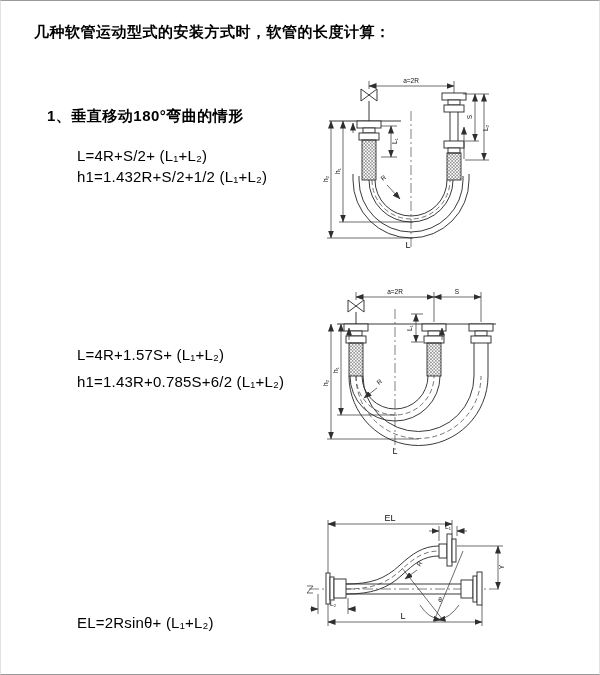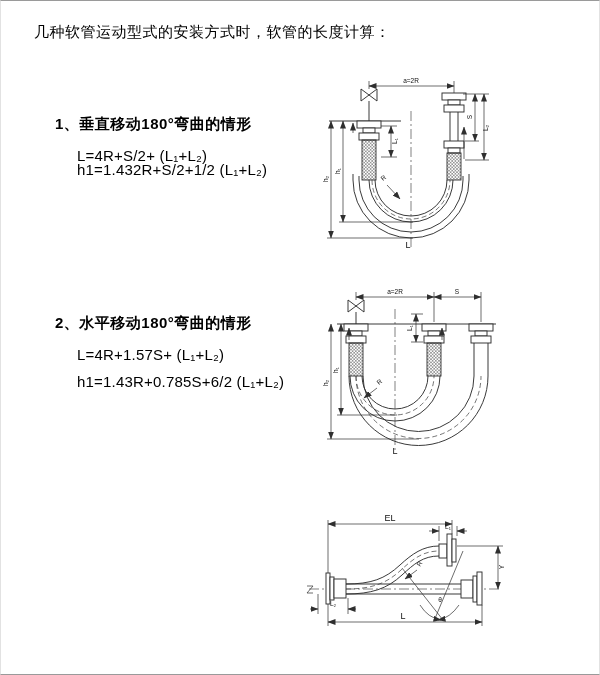--- a/index.html
+++ b/index.html
@@ -1,46 +1,46 @@
 <!DOCTYPE html>
 <html><head>
 <meta charset="utf-8">
 <style>
   html,body{margin:0;padding:0;background:#fff;}
   body{width:600px;height:675px;position:relative;font-family:"Liberation Sans",sans-serif;color:#000;}
   .page{position:absolute;inset:0;background:#fff;border-top:1px solid #9a9a9a;border-bottom:1px solid #9a9a9a;
         border-left:1px solid #e2e2e2;border-right:1px solid #e2e2e2;box-sizing:border-box;overflow:hidden;}
-  .title{position:absolute;left:33px;top:22px;font-size:15px;font-weight:400;letter-spacing:.5px;margin:0;}
-  .sec-h{position:absolute;left:46px;font-size:15px;font-weight:700;letter-spacing:.5px;margin:8px;white-space:nowrap;}
+  .title{position:absolute;left:33px;top:22px;font-size:15px;font-weight:700;letter-spacing:.5px;margin:0;}
+  .sec-h{position:absolute;left:46px;font-size:15px;font-weight:700;letter-spacing:.5px;margin:0;white-space:nowrap;}
   .f{position:absolute;left:64px;font-size:15px;font-weight:400;letter-spacing:.2px;margin:12px;white-space:nowrap;}
   svg.diag{position:absolute;overflow:visible;}
   svg .s  {stroke:#2f2f2f;stroke-width:.95;fill:none;}
   svg .sf {stroke:#2f2f2f;stroke-width:.95;fill:#fff;}
   svg .ht {stroke:#2f2f2f;stroke-width:.9;}
   svg .d  {stroke:#2f2f2f;stroke-width:.7;fill:none;}
   svg .cl {stroke:#4a4a4a;stroke-width:.7;fill:none;stroke-dasharray:10 3 2 3;}
   svg .dash{stroke:#3a3a3a;stroke-width:.7;fill:none;stroke-dasharray:5 3;}
   svg text{fill:#111;font-size:6.5px;font-family:"Liberation Sans",sans-serif;}
   svg text.big{font-size:9px;}
 </style>
 </head>
 <body>
 
 <div class="page">
 
   <h1 class="title">几种软管运动型式的安装方式时，软管的长度计算：</h1>
 
   <h2 class="sec-h" style="top:106px">1、垂直移动180°弯曲的情形</h2>
   <p class="f" style="top:134px">L=4R+S/2+ (L₁+L₂)</p>
-  <p class="f" style="top:148px">h1=1.432R+S/2+1/2 (L₁+L₂)</p>
-
-  <h2 class="sec-h" style="top:305px">2、水平移动180°弯曲的情形</h2>
+  <p class="f" style="top:155px">h1=1.432R+S/2+1/2 (L₁+L₂)</p>
+
   <p class="f" style="top:333px">L=4R+1.57S+ (L₁+L₂)</p>
   <p class="f" style="top:360px">h1=1.43R+0.785S+6/2 (L₁+L₂)</p>
 
+  <p class="f" style="top:601px">EL=2Rsinθ+ (L₁+L₂)</p>
 
   <svg class="diag" style="left:312px;top:72px" width="275" height="188" viewBox="0 0 275 188">
     <defs>
       <marker id="d1ae" markerWidth="8" markerHeight="6" refX="7.5" refY="3" orient="auto" markerUnits="userSpaceOnUse">
           <path d="M0,0 L8,3 L0,6 Z" fill="#2f2f2f"></path>
         </marker>
       <marker id="d1as" markerWidth="8" markerHeight="6" refX="0.5" refY="3" orient="auto" markerUnits="userSpaceOnUse">
           <path d="M8,0 L0,3 L8,6 Z" fill="#2f2f2f"></path>
         </marker>
       <pattern id="d1h" width="3.2" height="3.2" patternUnits="userSpaceOnUse">

